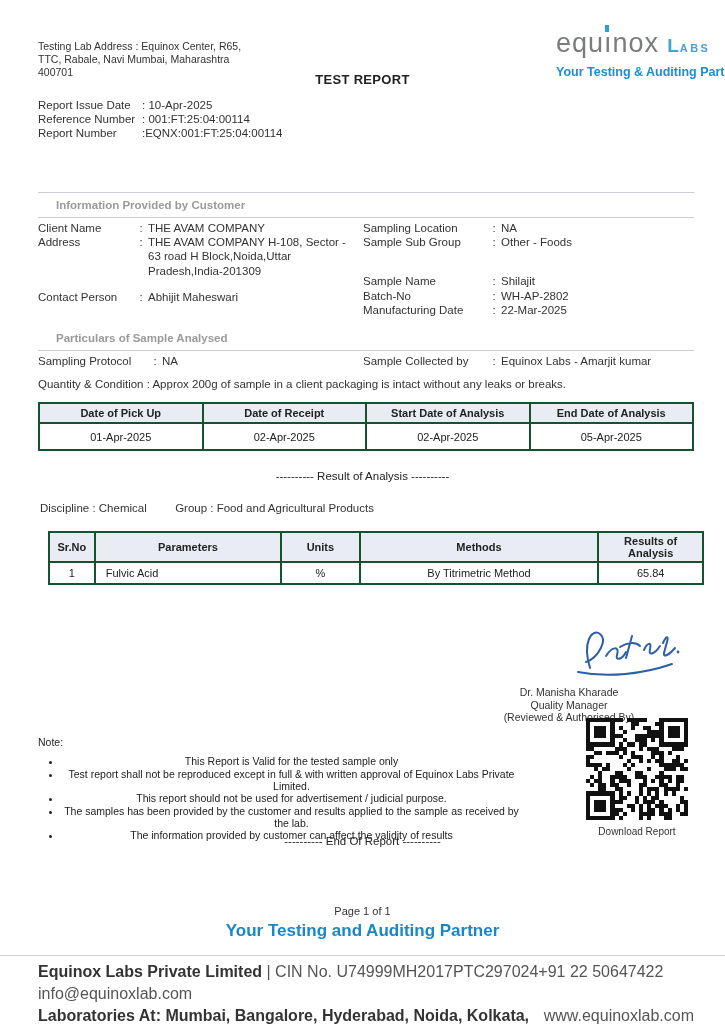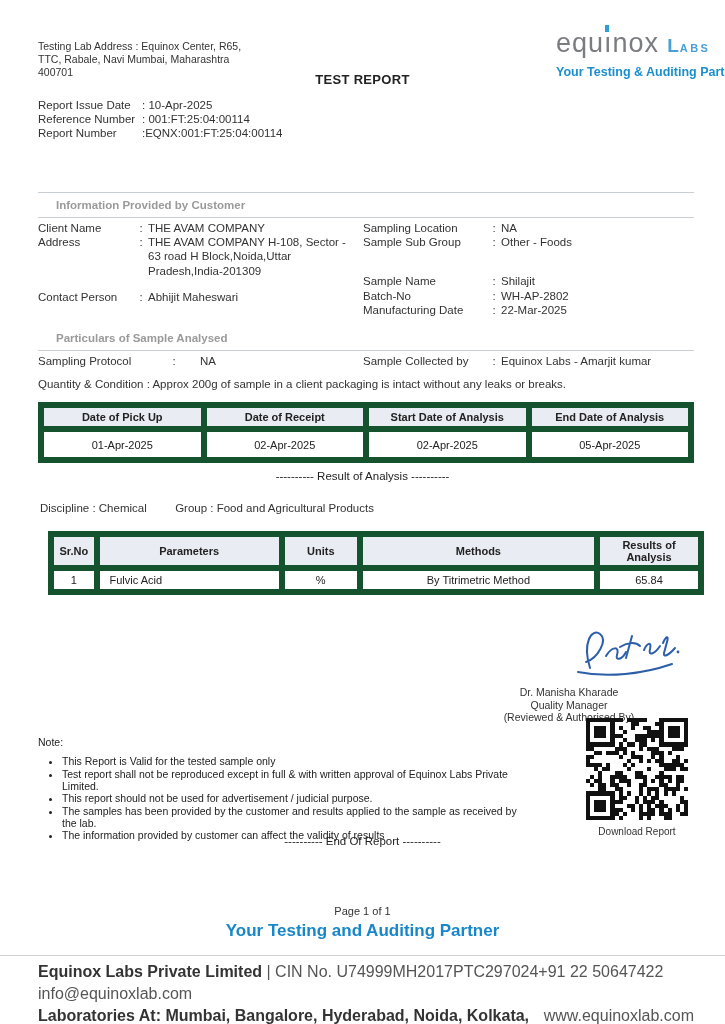--- a/index.html
+++ b/index.html
@@ -27,33 +27,33 @@
   .info-col{line-height:14.2px;}
   .pair{display:flex;align-items:flex-start;}
   .pair .lbl{flex:none;}
   .pair .colon{flex:none;width:14px;text-align:center;}
   .pair .val{flex:1;}
   .left-col .lbl{width:96px;}
   .right-col .lbl{width:124px;}
   .spacer12{height:12px;} .spacer25{height:25px;}
   
   table{border-collapse:collapse;width:656px;font-size:11px;color:#222;}
-  th,td{border:6px solid #14532d;text-align:center;padding:3px 4px;}
+  th,td{border:2px solid #14532d;text-align:center;padding:3px 4px;}
   th{background:#e9ecf3;font-weight:bold;}
   .dates-table td{height:19px;}
   .res-table td.param{text-align:left;padding-left:10px;}
   
   .divider-line{left:0;width:725px;text-align:center;font-size:11.5px;color:#222;}
   
   .sig-names{right:31px;width:250px;text-align:right;font-size:10.5px;line-height:12.5px;color:#333;}
   .qr-wrap{left:585px;top:718px;width:104px;text-align:center;}
   .qr-caption{font-size:10px;margin-top:4px;color:#333;text-align:center;}
   
   .note-block{left:38px;top:736px;width:500px;font-size:10.5px;line-height:12px;color:#222;}
-  .note-block ul{margin:7px 17px 0 24px;padding:0;}
+  .note-block ul{margin:7px 17px 0 24px;padding:0;text-align:center;}
   .note-block li{margin-bottom:.5px;}
   
   .page-num{left:0;top:905px;width:725px;text-align:center;font-size:11px;}
   .footer-tagline{left:0;top:921px;width:725px;text-align:center;font-size:17px;font-weight:bold;color:#1787c9;}
   .footer-rule{left:0;top:955px;width:725px;border-top:1px solid #d2d2d2;height:0;position:absolute;}
   .footer-row{left:38px;width:656px;display:flex;justify-content:flex-start;font-size:16px;color:#555;}
   .footer-row .b{font-weight:bold;color:#333;}
   .b{font-weight:bold;}
 </style>
 </head>
@@ -135,21 +135,21 @@
     <div class="pair">
         <span class="lbl">Manufacturing Date</span>
         <span class="colon">:</span>
         <span class="val">22-Mar-2025</span>
       </div>
   </div>
 
   <div class="abs sec-head" style="top:332px;">Particulars of Sample Analysed</div>
   <div class="abs rule" style="top:350px;"></div>
 
-  <div class="abs pair" style="left:38px;top:355px;width:300px;gap:19px;">
+  <div class="abs pair" style="left:38px;top:355px;width:300px;">
     <span class="lbl" style="width:110px;">Sampling Protocol</span>
       <span class="colon">:</span>
       <span class="val">NA</span>
   </div>
   <div class="abs pair" style="left:363px;top:355px;width:330px;">
     <span class="lbl" style="width:124px;">Sample Collected by</span>
       <span class="colon">:</span>
       <span class="val">Equinox Labs - Amarjit kumar</span>
   </div>
   <div class="abs" style="left:38px;top:378px;width:656px;">

